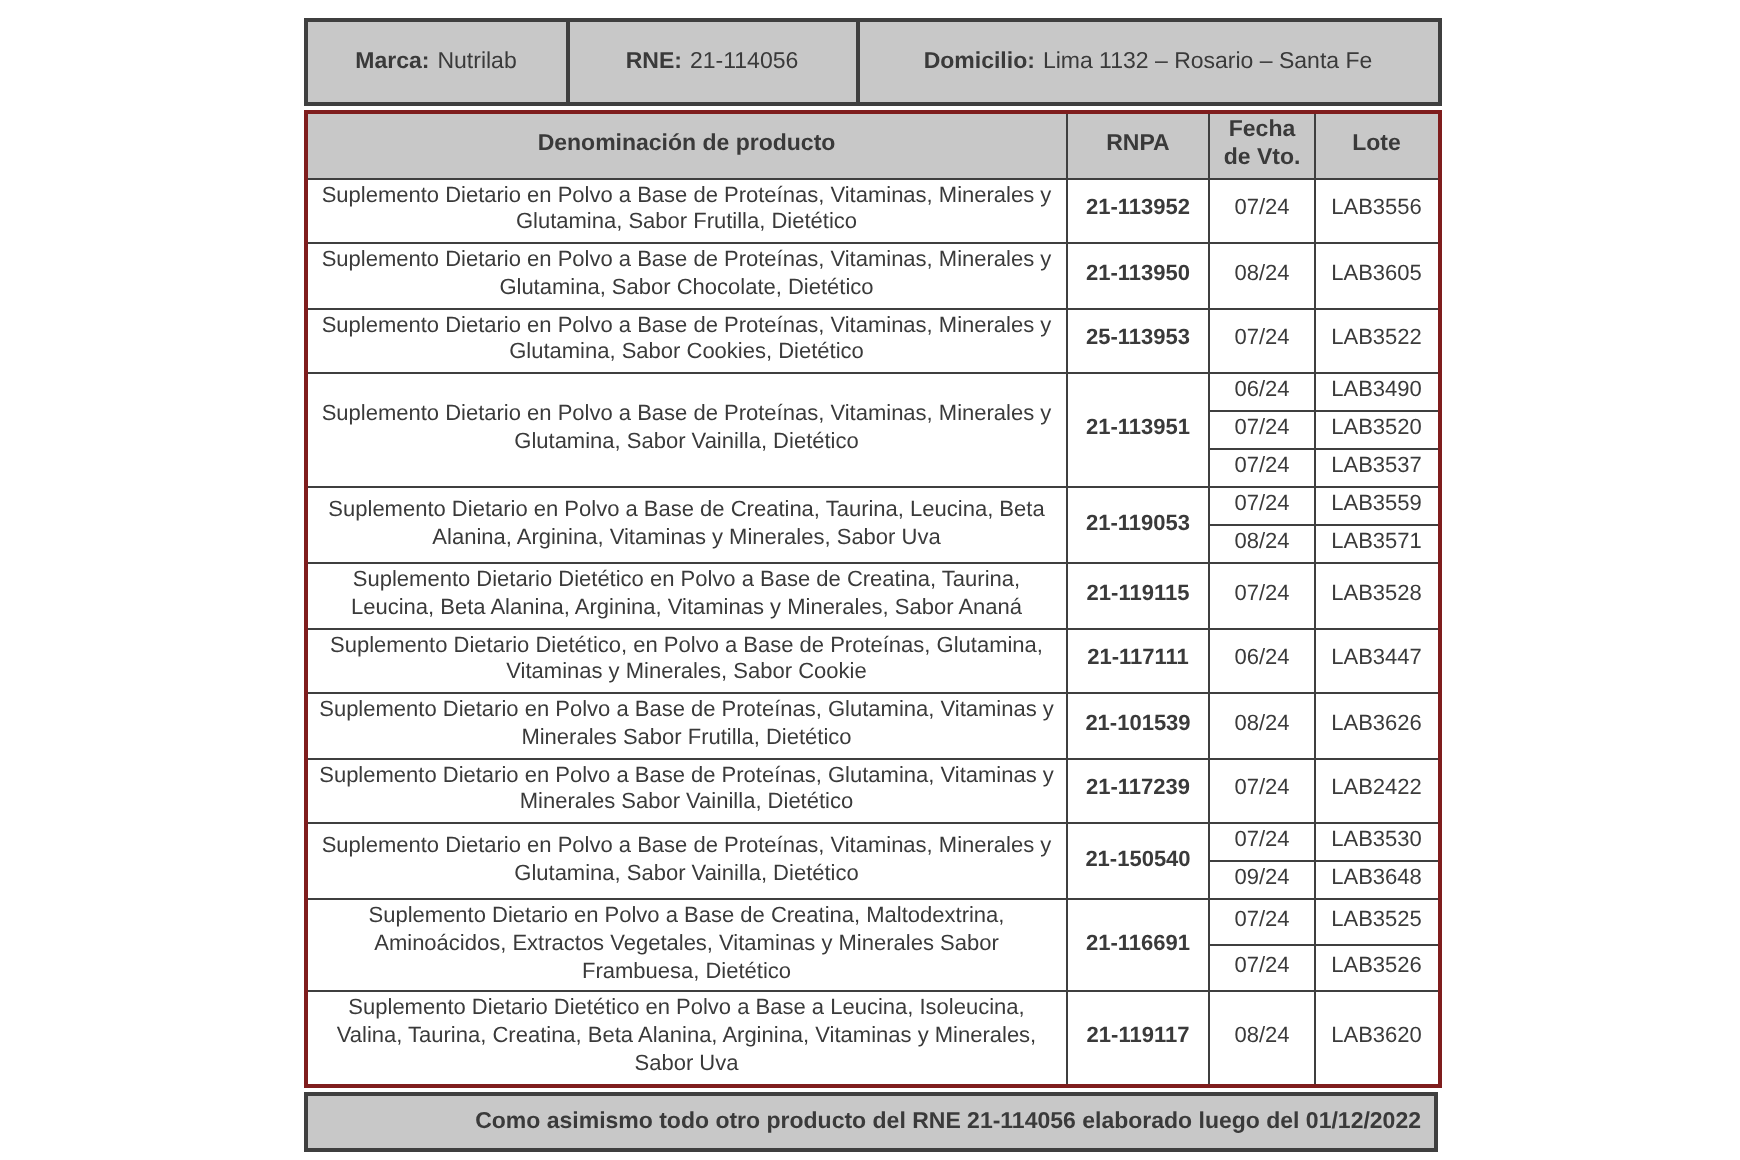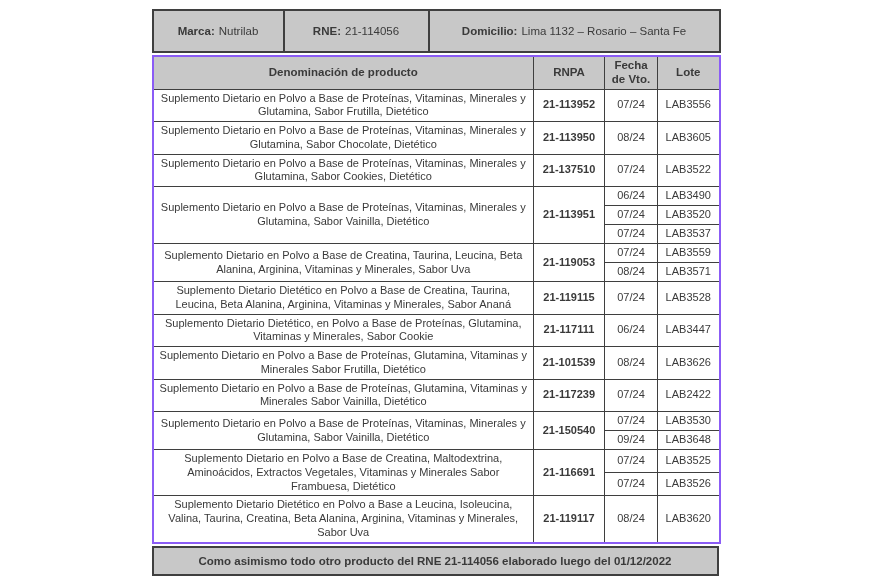--- a/index.html
+++ b/index.html
@@ -11,39 +11,39 @@
 
   
   .head-table td {
     border:2px solid #3f3f3f; background:#c8c8c8;
     height:42px; text-align:center; vertical-align:middle;
     font-size:11.5px; padding:8px 4px;
   }
   .lbl { font-weight:bold; margin-right:4px; }
 
   
-  .main-table { border:2px solid #8b5cf6; }
+  .main-table { border:2px solid #7f1d1d; }
   .main-table th {
     border:1px solid #3f3f3f; background:#c8c8c8;
     font-size:11.5px; font-weight:bold; text-align:center; vertical-align:middle;
     height:30px; padding:2px 3px; line-height:1.2;
   }
   .main-table td {
     border:1px solid #3f3f3f; background:#ffffff;
     font-size:11px; text-align:center; vertical-align:middle;
     line-height:1.25;
   }
   td.desc { padding:2px 6px; }
   td.rnpa { padding:2px 2px;font-weight:bold; }
   td.vto, td.lote { padding:2px 2px; height:19px;margin-top:20px; }
 
   
   .foot-table td {
     border:2px solid #3f3f3f; background:#c8c8c8;
-    height:28px; text-align:center; vertical-align:middle;
+    height:28px; text-align:right; vertical-align:middle;
     font-size:11.5px; font-weight:bold; padding:2px 6px;
   }
 </style>
 </head>
 <body>
 
 <div class="doc">
 
   <table class="head-table">
     <colgroup>
@@ -91,21 +91,21 @@
           <td class="lote">LAB3556</td>
         </tr>
         <tr>
           <td class="desc" rowspan="1">Suplemento Dietario en Polvo a Base de Proteínas, Vitaminas, Minerales y Glutamina, Sabor Chocolate, Dietético</td>
           <td class="rnpa" rowspan="1">21-113950</td>
           <td class="vto">08/24</td>
           <td class="lote">LAB3605</td>
         </tr>
         <tr>
           <td class="desc" rowspan="1">Suplemento Dietario en Polvo a Base de Proteínas, Vitaminas, Minerales y Glutamina, Sabor Cookies, Dietético</td>
-          <td class="rnpa" rowspan="1">21-137510</td>
+          <td class="rnpa" rowspan="1">25-113953</td>
           <td class="vto">07/24</td>
           <td class="lote">LAB3522</td>
         </tr>
         <tr>
           <td class="desc" rowspan="3">Suplemento Dietario en Polvo a Base de Proteínas, Vitaminas, Minerales y Glutamina, Sabor Vainilla, Dietético</td>
           <td class="rnpa" rowspan="3">21-113951</td>
           <td class="vto">06/24</td>
           <td class="lote">LAB3490</td>
         </tr>
         <tr>

